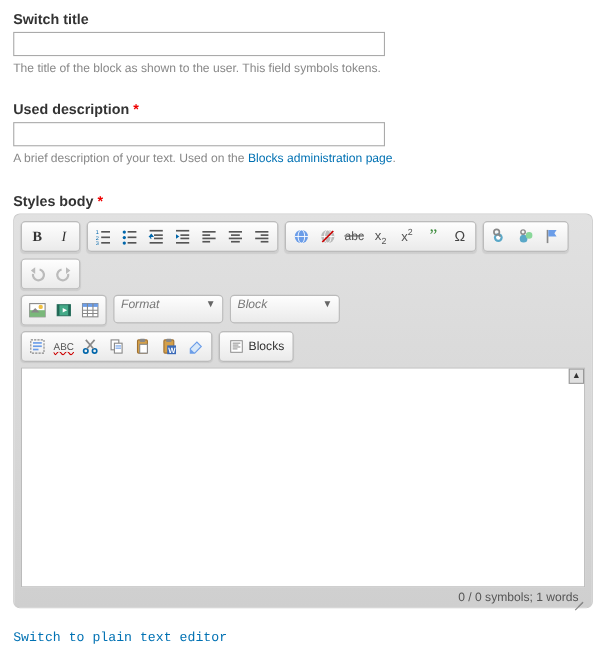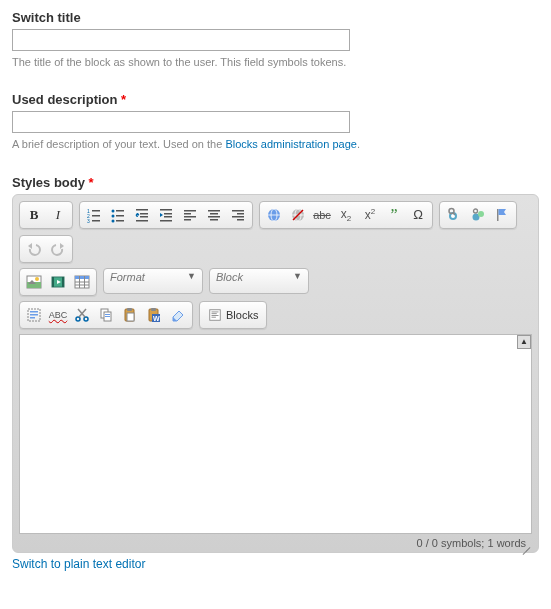--- a/index.html
+++ b/index.html
@@ -16,21 +16,21 @@
 .tb-btn { width: 24px; height: 22px; display: flex; align-items: center; justify-content: center; cursor: pointer; border-radius: 3px; position: relative; }
 .tb-combo { display: flex; align-items: flex-start; background: linear-gradient(#fefefe,#eaeaea); border: 1px solid #bbb; border-radius: 4px; padding: 2px 6px; height: 26px; width: 100px; cursor: pointer; justify-content: space-between; color: #777; font-style: italic; font-size: 11px; }
 .tb-combo .chev { font-style: normal; color: #666; font-size: 9px; }
 .editor-area { background: #fff; border: 1px solid #bbb; height: 200px; position: relative; margin-top: 2px; }
 .editor-area .scroll-up { position: absolute; top: 0; right: 0; width: 14px; height: 14px; background: #e0e0e0; border: 1px solid #999; display: flex; align-items: center; justify-content: center; font-size: 8px; color: #333; }
 .statusbar { display: flex; justify-content: flex-end; align-items: center; padding: 3px 6px 3px 6px; font-size: 11px; color: #555; position: relative; }
 .resize-grip { position: absolute; right: 2px; bottom: 2px; width: 12px; height: 12px; }
 .resize-grip::before,.resize-grip::after { content:""; position:absolute; background:#888; }
 .resize-grip::before { width:10px; height:1px; bottom:2px; right:0; transform: rotate(-45deg); transform-origin: right; }
 .resize-grip::after { width:6px; height:1px; bottom:2px; right:0; transform: rotate(-45deg); transform-origin: right; }
-.switch-link { color: #0071B3; font-size: 12px; margin-top: 4px; display: inline-block; text-decoration: none; }
+.switch-link { color: #0071B3; font-size: 12px; margin-top: 20px; display: inline-block; text-decoration: none; font-family: Liberation Mono, monospace; }
 svg { display: block; }
 .ico { width: 16px; height: 16px; }
 .src-btn { width: auto; padding: 0 6px; font-size: 11px; color: #333; gap: 4px; }
 </style>
 </head>
 <body>
 
 <div class="field-group">
   <label class="field-label">Switch title</label>
   <input type="text" class="text-input" value="" style="">

